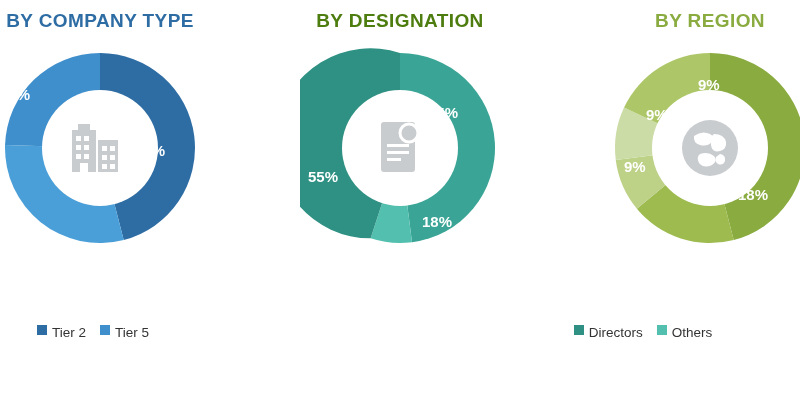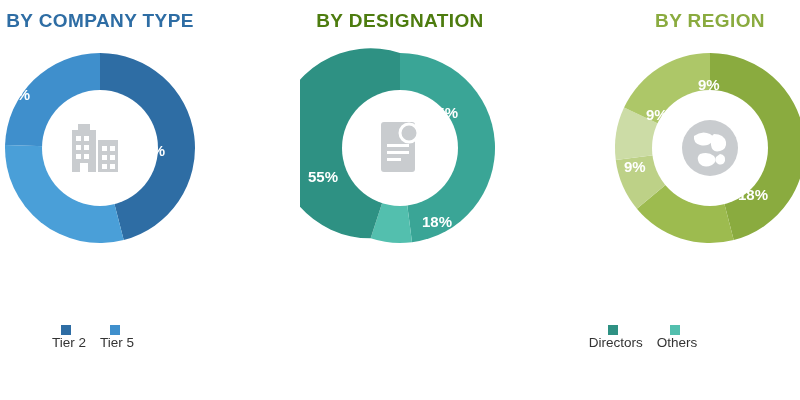--- a/index.html
+++ b/index.html
@@ -70,25 +70,24 @@
   }
 
   .legend {
     position: absolute;
     display: flex;
     flex-wrap: wrap;
     align-items: center;
   }
   .legend-item {
     display: flex;
-    align-items: center;
+    align-items: flex-start;
     margin-right: 14px;
     margin-bottom: 6px;
     white-space: nowrap;
-    flex-direction: column;
   }
   .legend-swatch {
     width: 10px;
     height: 10px;
     margin-right: 5px;
     flex: 0 0 auto;
   }
   .legend-label {
     font-size: 13.5px;
     color: #333333;

